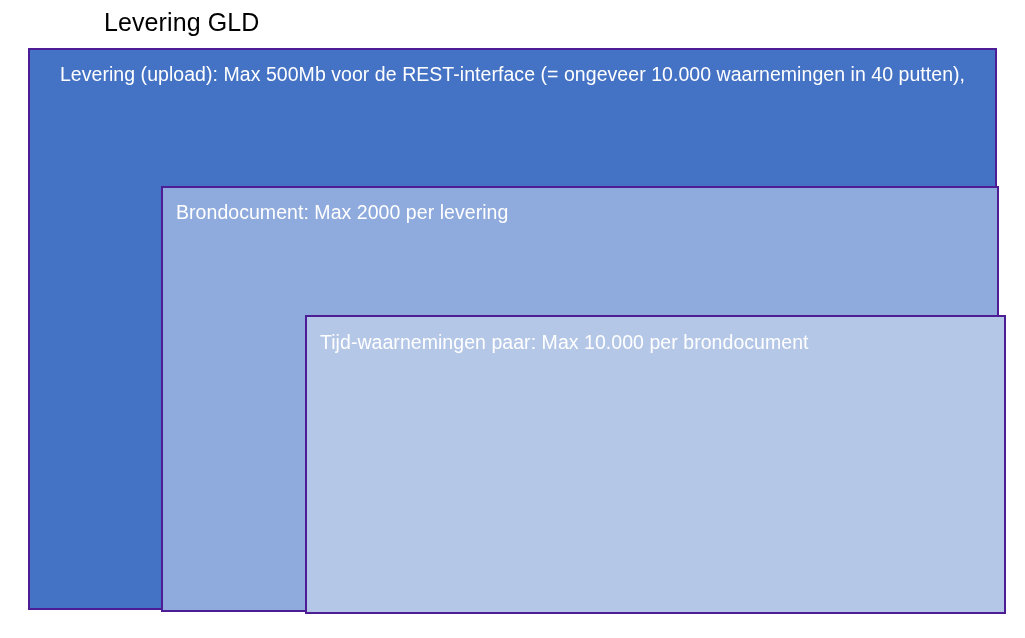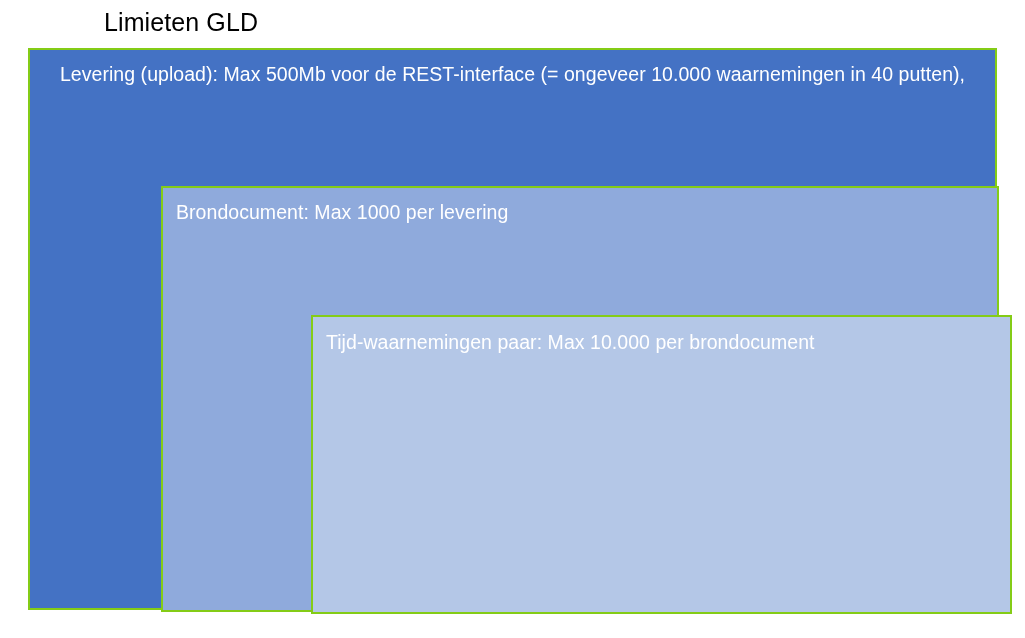--- a/index.html
+++ b/index.html
@@ -27,21 +27,21 @@
     font-size: 25px;
     line-height: 32px;
     color: #000000;
     white-space: nowrap;
     letter-spacing: 0.1px;
   }
   
   .box {
     position: absolute;
     box-sizing: border-box;
-    border: 2px solid #84cc16;
+    border: 2px solid #4c1d95;
   }
   .box-label {
     position: absolute;
     color: #ffffff;
     font-size: 19.5px;
     line-height: 26px;
     letter-spacing: 0.05px;
     white-space: nowrap;
   }
   
@@ -89,32 +89,32 @@
   #tijdwaarnemingen-label {
     left: 13px;
     top: 12px;
   }
 </style>
 </head>
 <body>
 
 <div id="slide">
 
-  <div id="slide-title">Limieten GLD</div>
+  <div id="slide-title">Levering GLD</div>
 
   <div class="box" id="box-levering">
 
     <div id="levering-text">
       <span class="line">Levering (upload): Max 500Mb voor de REST-interface (= ongeveer 10.000 waarnemingen in 40 putten),</span>
     </div>
 
     <div class="box" id="box-brondocument" style="left:131px; top:136px;">
 
-      <div class="box-label" id="brondocument-label">Brondocument: Max 1000 per levering</div>
+      <div class="box-label" id="brondocument-label">Brondocument: Max 2000 per levering</div>
 
-      <div class="box" id="box-tijdwaarnemingen" style="left:148px; top:127px;padding-left:8px;">
+      <div class="box" id="box-tijdwaarnemingen" style="left:142px; top:127px;padding-left:8px;">
 
         <div class="box-label" id="tijdwaarnemingen-label">Tijd-waarnemingen paar: Max 10.000 per brondocument</div>
 
       </div>
     </div>
   </div>
 </div>
 
 </body></html>

